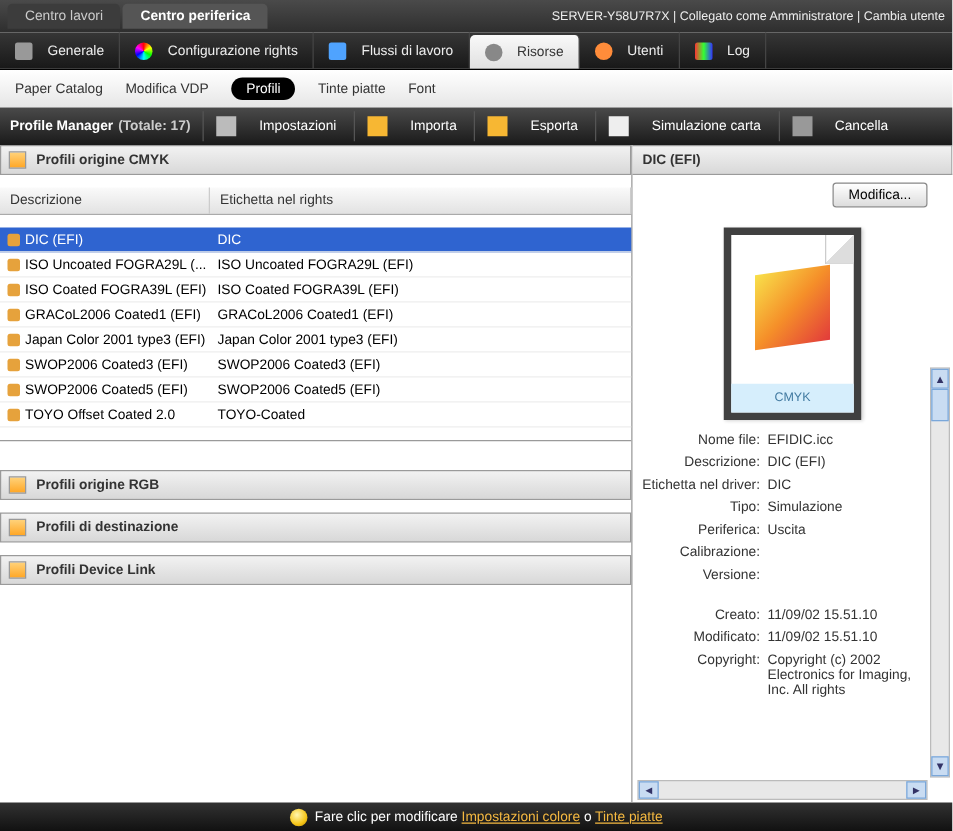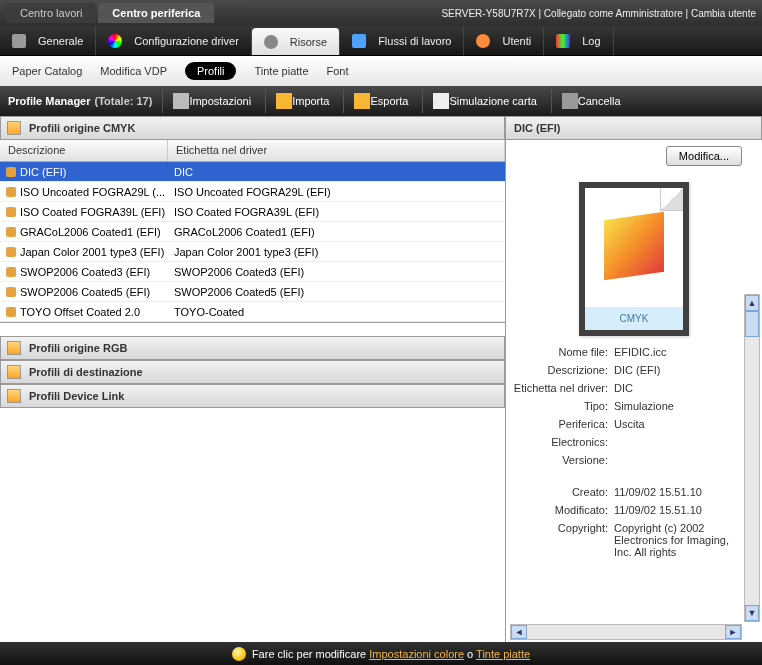--- a/index.html
+++ b/index.html
@@ -18,27 +18,27 @@
 .nicon.gear { background: #999; } .nicon.color { background: conic-gradient(red,yellow,lime,cyan,blue,magenta,red); border-radius: 50%; }
 .nicon.res { background: #888; border-radius: 50%; } .nicon.flow { background: #4fa3ff; } .nicon.user { background: #ff8c3a; border-radius: 50%; } .nicon.log { background: linear-gradient(90deg,#f33,#3f3,#33f); }
 
 .subnav { height: 30px; background: linear-gradient(#fff,#e6e6e6); display: flex; align-items: center; padding: 10px 12px; gap: 18px; color: #333; }
 .subnav .sitem { cursor: pointer; }
 .subnav .sitem.active { background: #000; color: #fff; padding: 3px 12px; border-radius: 10px; }
 
 .toolbar { height: 30px; background: linear-gradient(#4a4a4a,#1a1a1a); display: flex; align-items: center; color: #fff; padding: 0 8px; gap: 4px; }
 .toolbar .tlabel { font-weight: bold; }
 .toolbar .tcount { color: #ccc; margin-right: 6px; font-weight: bold; }
-.toolbar .tbtn { display: flex; align-items: center; gap: 0; padding: 4px 10px; cursor: pointer; border-left: 1px solid #555; }
+.toolbar .tbtn { display: flex; align-items: center; gap: 18px; padding: 4px 10px; cursor: pointer; border-left: 1px solid #555; }
 .ticon { width: 16px; height: 16px; display: inline-block; }
 .ticon.wrench { background: #bbb; } .ticon.import { background: #f7b733; } .ticon.export { background: #f7b733; }
 .ticon.sim { background: #eee; } .ticon.del { background: #999; }
 
 .content { display: flex; height: 526px; }
-.left { width: 506px; border-right: 1px solid #999; display: flex; flex-direction: column; }
+.left { width: 506px; border-right: 1px solid #999; display: flex; flex-direction: column; gap: 10px; }
 .section-header { height: 24px; background: linear-gradient(#f2f2f2,#d8d8d8); border: 1px solid #9a9a9a; display: flex; align-items: center; padding: 0 6px; font-weight: bold; color: #333; gap: 8px; }
 .sh-icon { width: 14px; height: 14px; background: linear-gradient(#ffd27a,#ffa726); border: 1px solid #999; }
 
 .grid-head { height: 22px; background: linear-gradient(#fafafa,#e2e2e2); display: flex; border-bottom: 1px solid #aaa; }
 .grid-head div { padding: 4px 8px; border-right: 1px solid #ccc; color: #333; }
 .col1 { width: 168px; } .col2 { flex: 1; }
 
 .rows { flex: 0 0 auto; }
 .row { height: 20px; display: flex; align-items: center; border-bottom: 1px solid #eee; cursor: pointer; }
 .row .c1 { width: 168px; padding-left: 6px; display: flex; align-items: center; gap: 4px; overflow: hidden; white-space: nowrap; }
@@ -83,29 +83,29 @@
   <div class="status">SERVER-Y58U7R7X | Collegato come Amministratore | Cambia utente</div>
 </div>
 
 <div class="navbar">
   <div class="item">
       <span class="nicon gear"></span>
       <span>Generale</span>
     </div>
   <div class="item">
       <span class="nicon color"></span>
-      <span>Configurazione driver</span>
+      <span>Configurazione rights</span>
+    </div>
+  <div class="item">
+      <span class="nicon flow"></span>
+      <span>Flussi di lavoro</span>
     </div>
   <div class="item active">
       <span class="nicon res"></span>
       <span>Risorse</span>
-    </div>
-  <div class="item">
-      <span class="nicon flow"></span>
-      <span>Flussi di lavoro</span>
     </div>
   <div class="item">
       <span class="nicon user"></span>
       <span>Utenti</span>
     </div>
   <div class="item">
       <span class="nicon log"></span>
       <span>Log</span>
     </div>
 </div>
@@ -144,21 +144,21 @@
 </div>
 
 <div class="content">
   <div class="left">
     <div class="section-header">
       <span class="sh-icon"></span>
       <span>Profili origine CMYK</span>
     </div>
     <div class="grid-head">
       <div class="col1">Descrizione</div>
-      <div class="col2">Etichetta nel driver</div>
+      <div class="col2">Etichetta nel rights</div>
     </div>
     <div class="rows" id="rows">
         <div class="row selected">
           <div class="c1">
             <span class="lock"></span>
             <span>DIC (EFI)</span>
           </div>
           <div class="c2">DIC</div>
         </div>
         <div class="row">
@@ -249,21 +249,21 @@
           </div>
         <div class="drow">
             <div class="dk">Tipo:</div>
             <div class="dv">Simulazione</div>
           </div>
         <div class="drow">
             <div class="dk">Periferica:</div>
             <div class="dv">Uscita</div>
           </div>
         <div class="drow">
-            <div class="dk">Electronics:</div>
+            <div class="dk">Calibrazione:</div>
             <div class="dv"></div>
           </div>
         <div class="drow">
             <div class="dk">Versione:</div>
             <div class="dv"></div>
           </div>
         <div style="height:14px"></div>
         <div class="drow">
             <div class="dk">Creato:</div>
             <div class="dv">11/09/02 15.51.10</div>

